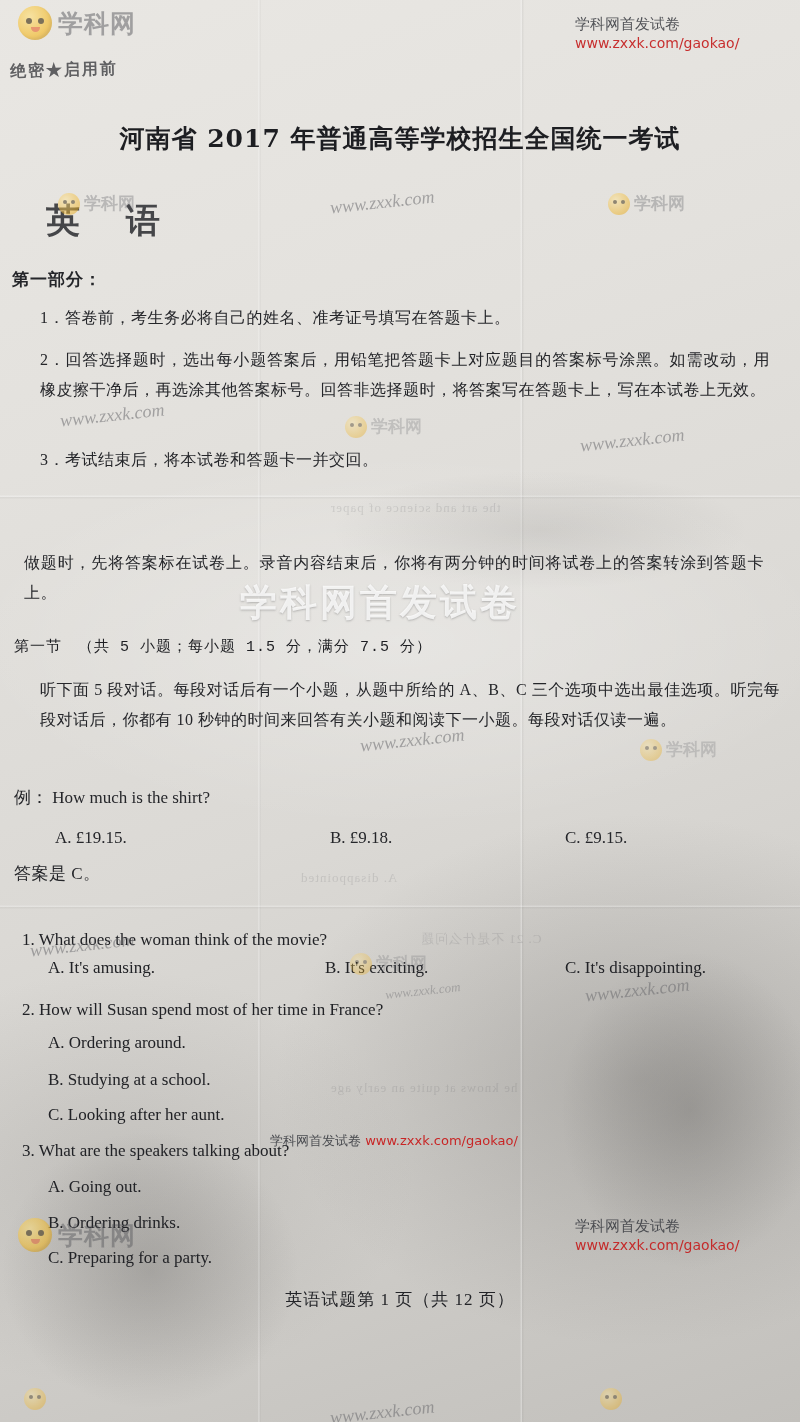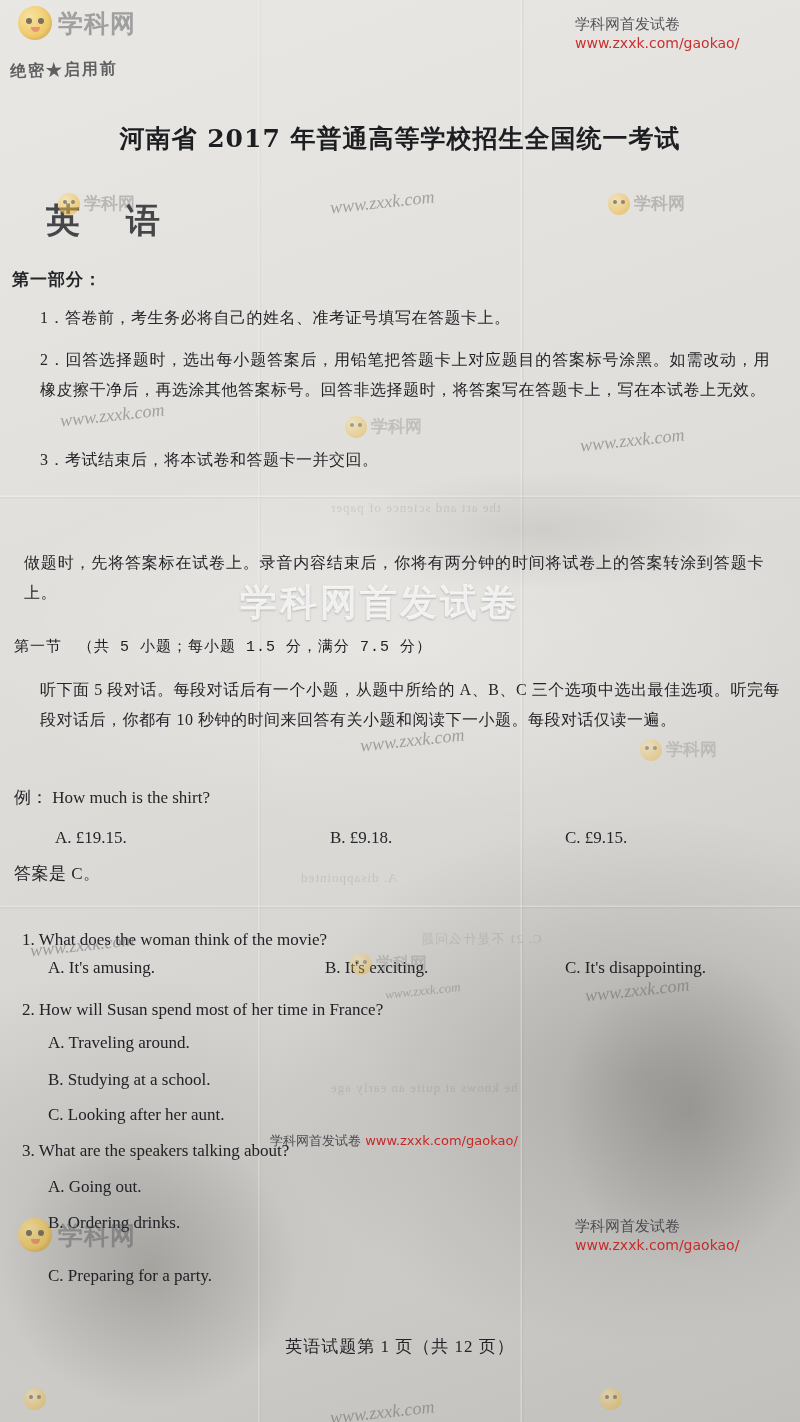--- a/index.html
+++ b/index.html
@@ -160,31 +160,30 @@
   .q1a { left: 48px; top: 958px; }
   .q1b { left: 325px; top: 958px; }
   .q1c { left: 565px; top: 958px; }
   .q2 { left: 22px; top: 1000px; }
   .q2a { left: 48px; top: 1033px; }
   .q2b { left: 48px; top: 1070px; }
   .q2c { left: 48px; top: 1105px; }
   .q3 { left: 22px; top: 1141px; }
   .q3a { left: 48px; top: 1177px; }
   .q3b { left: 48px; top: 1213px; }
-  .q3c { left: 48px; top: 1248px; margin-top: 18px; }
+  .q3c { left: 48px; top: 1248px; }
 
   .footer {
     position: absolute;
     left: 0; right: 0;
     top: 1288px;
     text-align: center;
     font-size: 17px;
     letter-spacing: 1px;
     color: #232428;
-    margin-top: 47px;
   }
 
   
   .wm {
     position: absolute;
     pointer-events: none;
     user-select: none;
   }
   .wm-url {
     color: rgba(105,105,110,0.55);
@@ -338,21 +337,21 @@
       <span>What does the woman think of the movie?</span>
     </div>
     <div class="q q1a">A. It's amusing.</div>
     <div class="q q1b">B. It's exciting.</div>
     <div class="q q1c">C. It's disappointing.</div>
 
     <div class="q q2">
       <span>2.</span>
       <span>How will Susan spend most of her time in France?</span>
     </div>
-    <div class="q q2a">A. Traveling around.</div>
+    <div class="q q2a">A. Ordering around.</div>
     <div class="q q2b">B. Studying at a school.</div>
     <div class="q q2c">C. Looking after her aunt.</div>
 
     <div class="q q3">
       <span>3.</span>
       <span>What are the speakers talking about?</span>
     </div>
     <div class="q q3a">A. Going out.</div>
     <div class="q q3b">B. Ordering drinks.</div>
     <div class="q q3c">C. Preparing for a party.</div>

